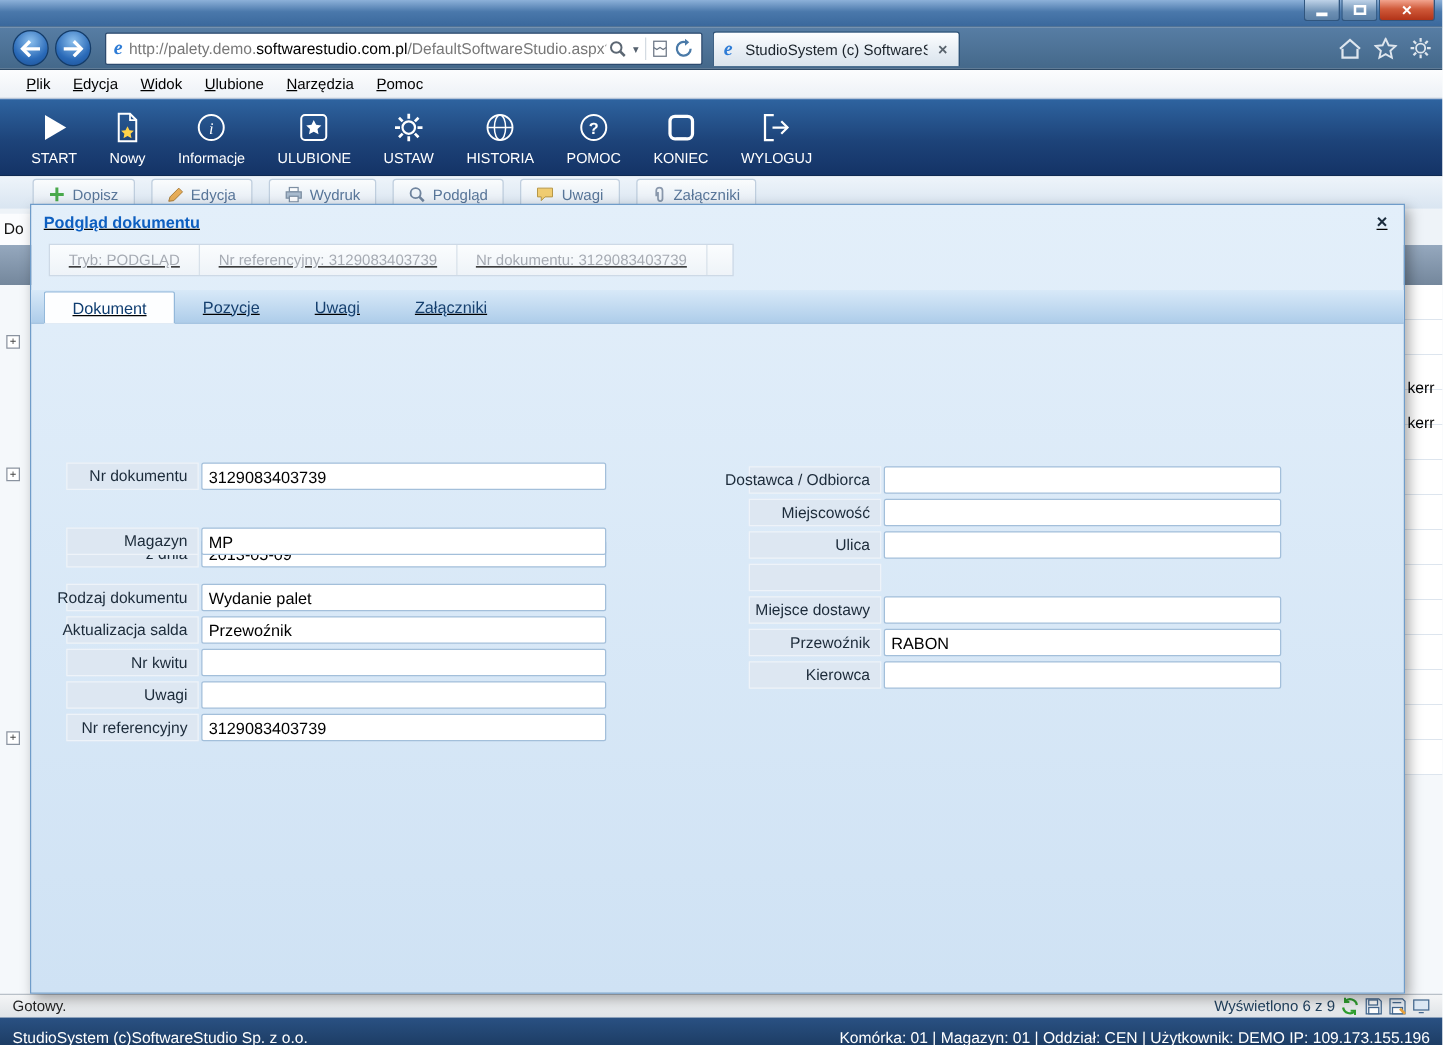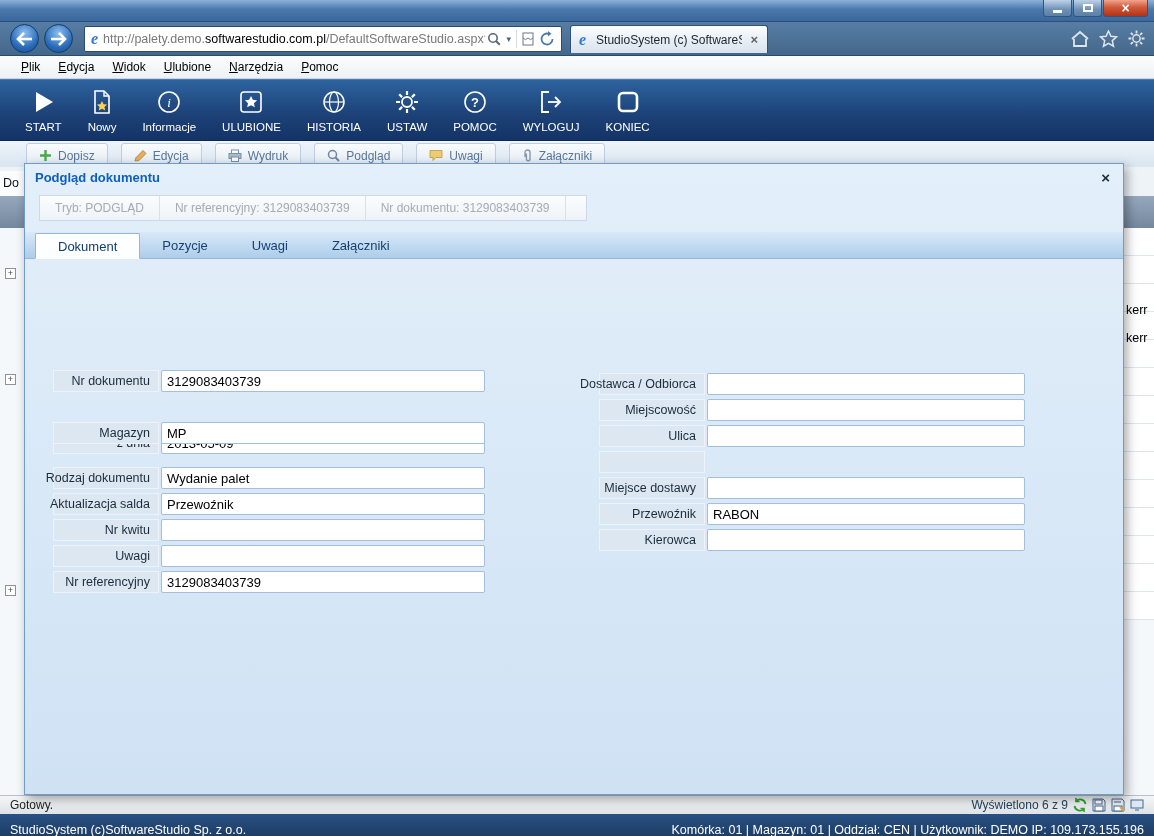--- a/index.html
+++ b/index.html
@@ -78,21 +78,21 @@
   .bg-rows{position:absolute;top:61px;left:0;right:0;bottom:0;background:#f5f8fb;}
   .bg-plus{position:absolute;left:5px;width:11px;height:11px;background:#fff;border:1px solid #8a93a0;
     color:#444;font-size:9px;line-height:9px;text-align:center;}
   .bg-right-rows{position:absolute;top:61px;right:0;width:30px;height:392px;
     background:repeating-linear-gradient(#ffffff 0 27px,#dde5ee 27px 28px);}
   .bg-frag{position:absolute;left:2px;font-size:12.5px;color:#000;white-space:nowrap;}
 
   
   .modal{position:absolute;left:24px;top:163px;width:1100px;height:632px;
     background:linear-gradient(#e3effa,#cfe2f4);border:1px solid #6f9cc9;
-    box-shadow:3px 4px 10px rgba(0,0,0,.35);z-index:10;}
+    box-shadow:3px 4px 10px rgba(0,0,0,.35);z-index:10;text-decoration:underline;}
   .modal-header{height:27px;display:flex;align-items:center;padding:0 9px 0 10px;}
   .modal-title{color:#0e5fc0;font-size:13px;font-weight:bold;flex:1;}
   .modal-close{color:#1a2b3c;font-size:15px;font-weight:bold;padding:0 4px;line-height:15px;}
   .modal-infobar{margin:4px 0 0 14px;width:548px;height:26px;
     background:linear-gradient(#fbfdfe,#eef3f8);border:1px solid #cdd9e6;
     display:flex;align-items:center;}
   .info-seg{padding:0 15px;color:#a6abb3;font-size:12px;height:100%;display:flex;
     align-items:center;border-right:1px solid #d8e1ea;white-space:nowrap;}
   .modal-tabs{margin-top:11px;height:27px;background:linear-gradient(#d8e9f8,#aecdea);
     border-bottom:1px solid #93b8da;display:flex;align-items:flex-end;padding-left:10px;}
@@ -244,63 +244,63 @@
         <svg width="26" height="26" viewBox="0 0 26 26">
           <rect x="3" y="3" width="20" height="20" rx="3" fill="none" stroke="#fff" stroke-width="1.6"></rect>
           <path d="M13 7l1.9 3.8 4.2.5-3.1 2.9.8 4.1-3.8-2-3.8 2 .8-4.1L7 11.3l4.2-.5z" fill="#fff"></path>
         </svg>
       </span>
     <span>ULUBIONE</span>
   </div>
   <div class="tool-item">
     <span class="tool-icon">
         <svg width="26" height="26" viewBox="0 0 26 26">
+          <circle cx="13" cy="13" r="5" fill="none" stroke="#fff" stroke-width="1.8"></circle>
+          <path d="M13 2v4M13 20v4M2 13h4M20 13h4M5.2 5.2l2.9 2.9M17.9 17.9l2.9 2.9M20.8 5.2l-2.9 2.9M8.1 17.9l-2.9 2.9" stroke="#fff" stroke-width="2.2" fill="none"></path>
+        </svg>
+      </span>
+    <span>USTAW</span>
+  </div>
+  <div class="tool-item">
+    <span class="tool-icon">
+        <svg width="26" height="26" viewBox="0 0 26 26">
           <circle cx="13" cy="13" r="10" fill="none" stroke="#fff" stroke-width="1.5"></circle>
           <ellipse cx="13" cy="13" rx="4.5" ry="10" fill="none" stroke="#fff" stroke-width="1.2"></ellipse>
           <path d="M3.5 13h19" stroke="#fff" stroke-width="1.2"></path>
         </svg>
       </span>
     <span>HISTORIA</span>
   </div>
   <div class="tool-item">
     <span class="tool-icon">
         <svg width="26" height="26" viewBox="0 0 26 26">
-          <circle cx="13" cy="13" r="5" fill="none" stroke="#fff" stroke-width="1.8"></circle>
-          <path d="M13 2v4M13 20v4M2 13h4M20 13h4M5.2 5.2l2.9 2.9M17.9 17.9l2.9 2.9M20.8 5.2l-2.9 2.9M8.1 17.9l-2.9 2.9" stroke="#fff" stroke-width="2.2" fill="none"></path>
-        </svg>
-      </span>
-    <span>USTAW</span>
-  </div>
-  <div class="tool-item">
-    <span class="tool-icon">
-        <svg width="26" height="26" viewBox="0 0 26 26">
           <circle cx="13" cy="13" r="10" fill="none" stroke="#fff" stroke-width="1.6"></circle>
           <text x="13" y="18" font-size="13" font-weight="bold" fill="#fff" text-anchor="middle">?</text>
         </svg>
       </span>
     <span>POMOC</span>
+  </div>
+  <div class="tool-item">
+    <span class="tool-icon">
+        <svg width="26" height="26" viewBox="0 0 26 26">
+          <rect x="4" y="4" width="18" height="18" rx="4" fill="none" stroke="#fff" stroke-width="2.6"></rect>
+          <path d="M9 22h8" stroke="#fff" stroke-width="2"></path>
+        </svg>
+      </span>
+    <span>KONIEC</span>
   </div>
   <div class="tool-item">
     <span class="tool-icon">
         <svg width="26" height="26" viewBox="0 0 26 26">
           <path d="M11 3H4v20h7" fill="none" stroke="#fff" stroke-width="1.8"></path>
           <path d="M10 13h12" stroke="#fff" stroke-width="1.8"></path>
           <path d="M17 8l5 5-5 5" fill="none" stroke="#fff" stroke-width="1.8"></path>
         </svg>
       </span>
     <span>WYLOGUJ</span>
-  </div>
-  <div class="tool-item">
-    <span class="tool-icon">
-        <svg width="26" height="26" viewBox="0 0 26 26">
-          <rect x="4" y="4" width="18" height="18" rx="4" fill="none" stroke="#fff" stroke-width="2.6"></rect>
-          <path d="M9 22h8" stroke="#fff" stroke-width="2"></path>
-        </svg>
-      </span>
-    <span>KONIEC</span>
   </div>
 </div>
 
 <div class="subtoolbar">
   <div class="sub-btn">
     <svg width="13" height="13">
         <path d="M6.5 1v11M1 6.5h11" stroke="#2f9e2f" stroke-width="2.4" fill="none"></path>
       </svg>
     <span>Dopisz</span>
   </div>

